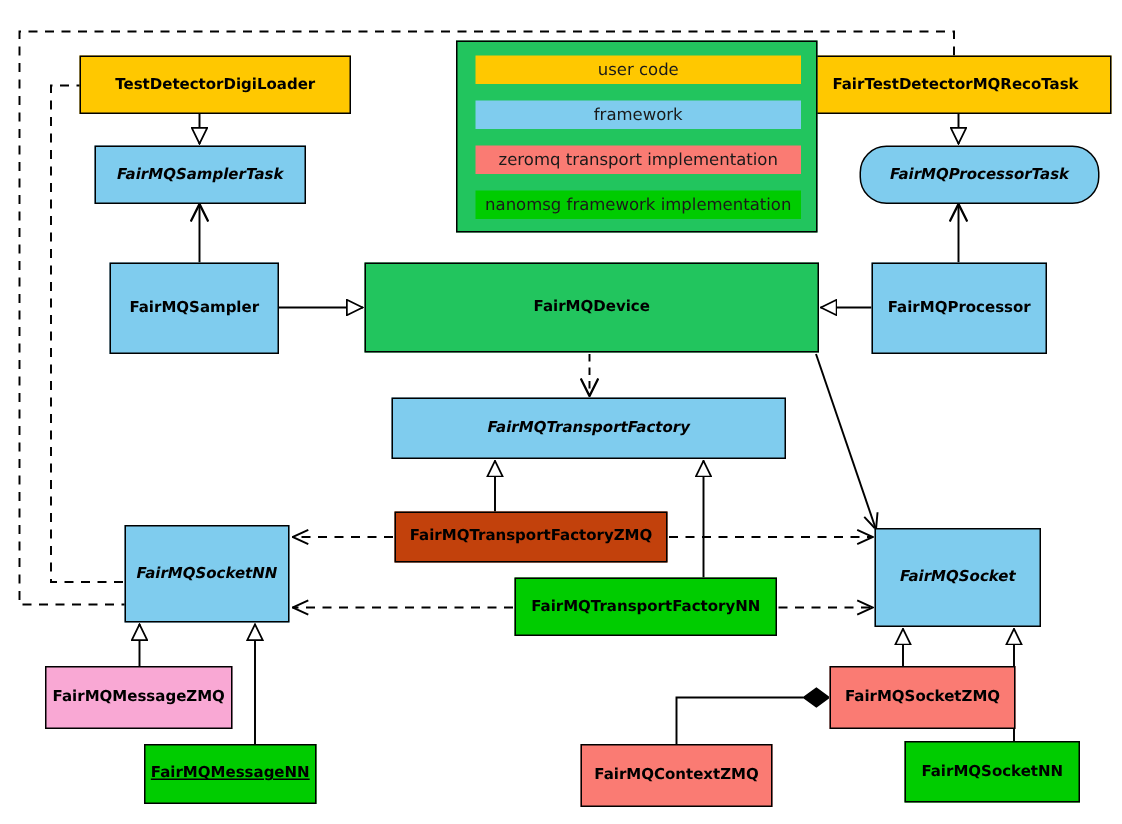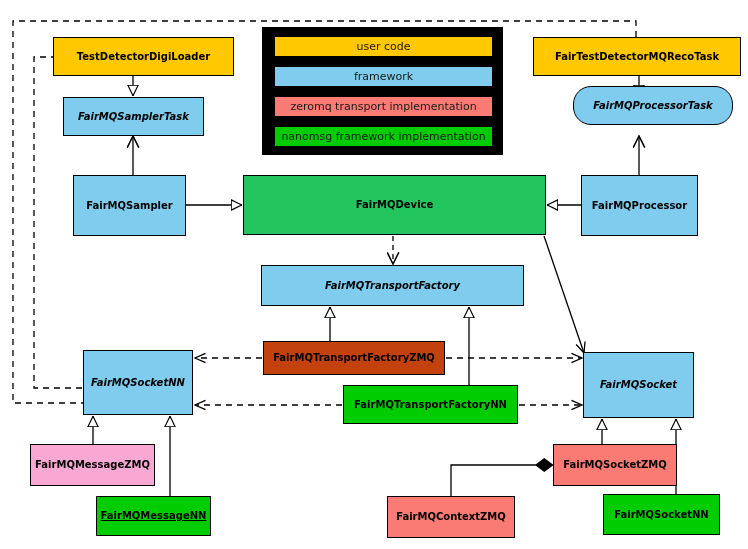--- a/index.html
+++ b/index.html
@@ -4,21 +4,21 @@
 <style>
   html,body{margin:0;padding:0;}
   body{width:748px;height:549px;background:#ffffff;
        font-family:"DejaVu Sans","Liberation Sans",sans-serif;overflow:hidden;}
   #stage{position:relative;width:748px;height:549px;}
   svg.edges{position:absolute;left:0;top:0;width:748px;height:549px;pointer-events:none;}
   .node{position:absolute;box-sizing:border-box;border:1.4px solid #000;
         display:flex;align-items:center;justify-content:center;text-align:center;
         font-size:10px;font-weight:bold;color:#000;line-height:1.15;z-index:3;}
   .node.abs{font-style:italic;}
-  .legendbox{position:absolute;box-sizing:border-box;background:#000000;border:1.6px solid #000;z-index:4;}
+  .legendbox{position:absolute;box-sizing:border-box;background:#22c55e;border:1.6px solid #000;z-index:4;margin-left:42px;}
   .legrow{position:absolute;box-sizing:border-box;display:flex;align-items:center;
           justify-content:center;font-size:11px;color:#1a1a1a;font-weight:normal;}
 </style>
 </head>
 <body>
 
 <div id="stage">
 
   <svg class="edges" viewBox="0 0 748 549" xmlns="http://www.w3.org/2000/svg">
     <defs>
@@ -95,21 +95,21 @@
   </div>
 
   <div class="node" style="left:243px;top:175px;width:303px;height:60px;background:#22c55e;">
     <span>FairMQDevice</span>
   </div>
 
   <div class="node" style="left:581px;top:175px;width:117px;height:61px;background:#7FCCEE;">
     <span>FairMQProcessor</span>
   </div>
 
-  <div class="node abs" style="left:573px;top:86px;width:160px;height:39px;background:#7FCCEE;border-radius:18px;">
+  <div class="node abs" style="left:573px;top:97px;width:160px;height:39px;background:#7FCCEE;border-radius:18px;">
     <span>FairMQProcessorTask</span>
   </div>
 
   <div class="node" style="left:533px;top:37px;width:208px;height:39px;background:#FFC800;">
     <span>FairTestDetectorMQRecoTask</span>
   </div>
 
   <div class="node abs" style="left:261px;top:265px;width:263px;height:41px;background:#7FCCEE;">
     <span>FairMQTransportFactory</span>
   </div>

